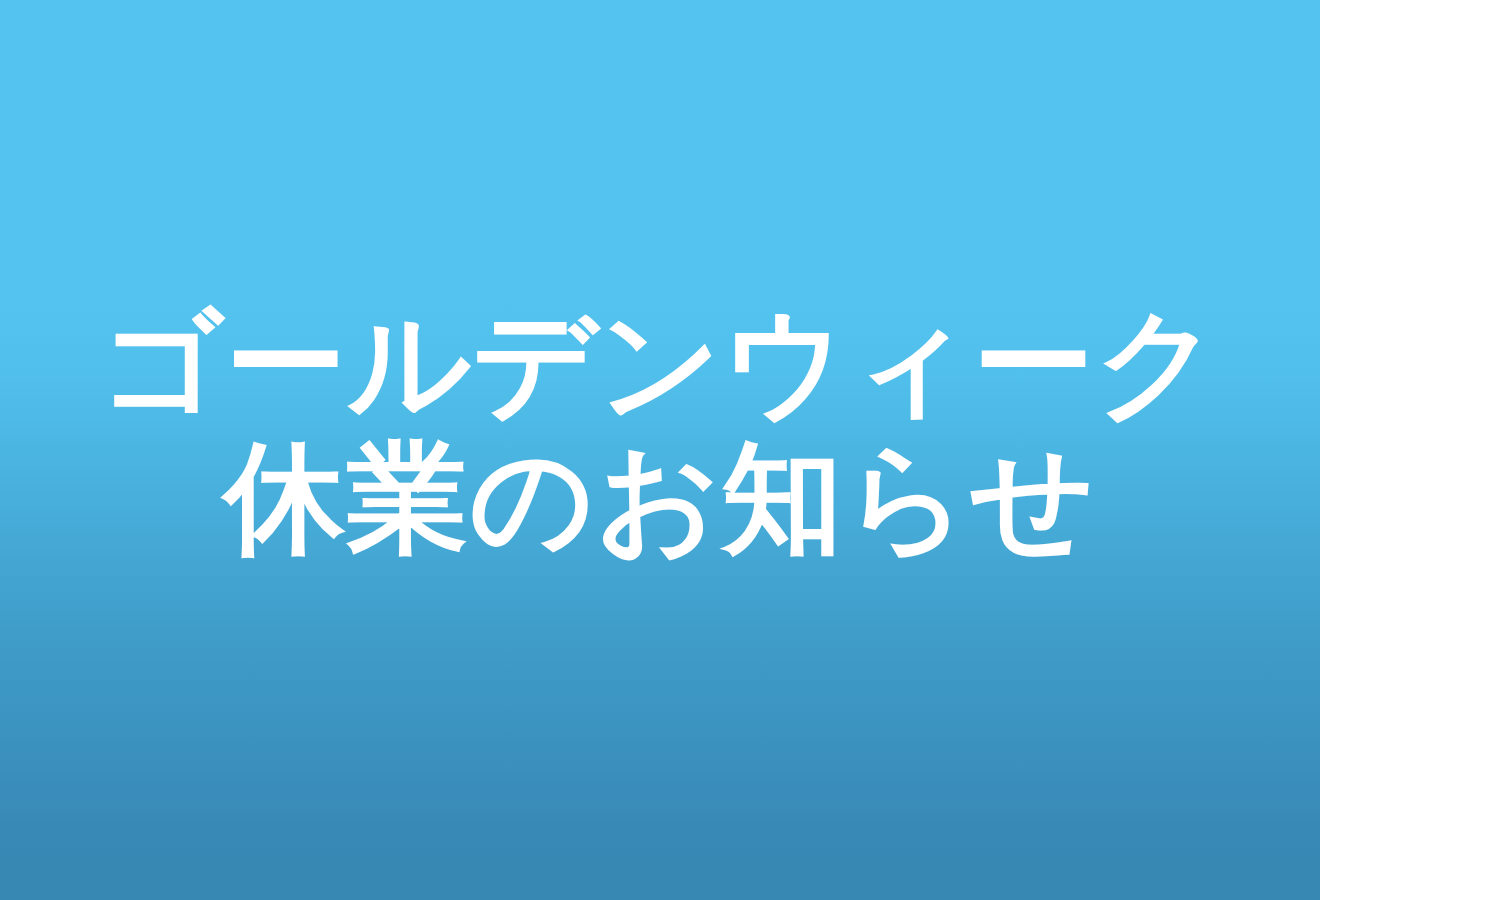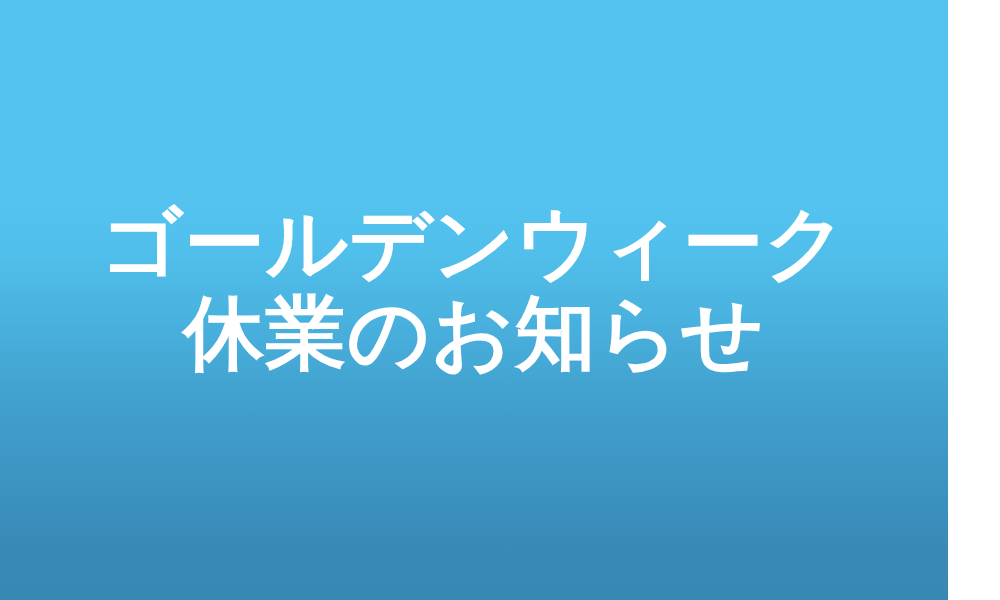--- a/index.html
+++ b/index.html
@@ -11,21 +11,21 @@
   body {
     width: 1000px;
     height: 600px;
     overflow: hidden;
     font-family: "DejaVu Sans", "Liberation Sans", sans-serif;
   }
 
   
   .banner {
     position: relative;
-    width: 948px;
+    width: 880px;
     height: 600px;
     box-sizing: border-box;
     overflow: hidden;
     
     background: linear-gradient(
         to bottom,
         #55c3ef 0%,
         #55c3ef 33%,
         #51bfeb 42%,
         #4ab3e0 52%,

